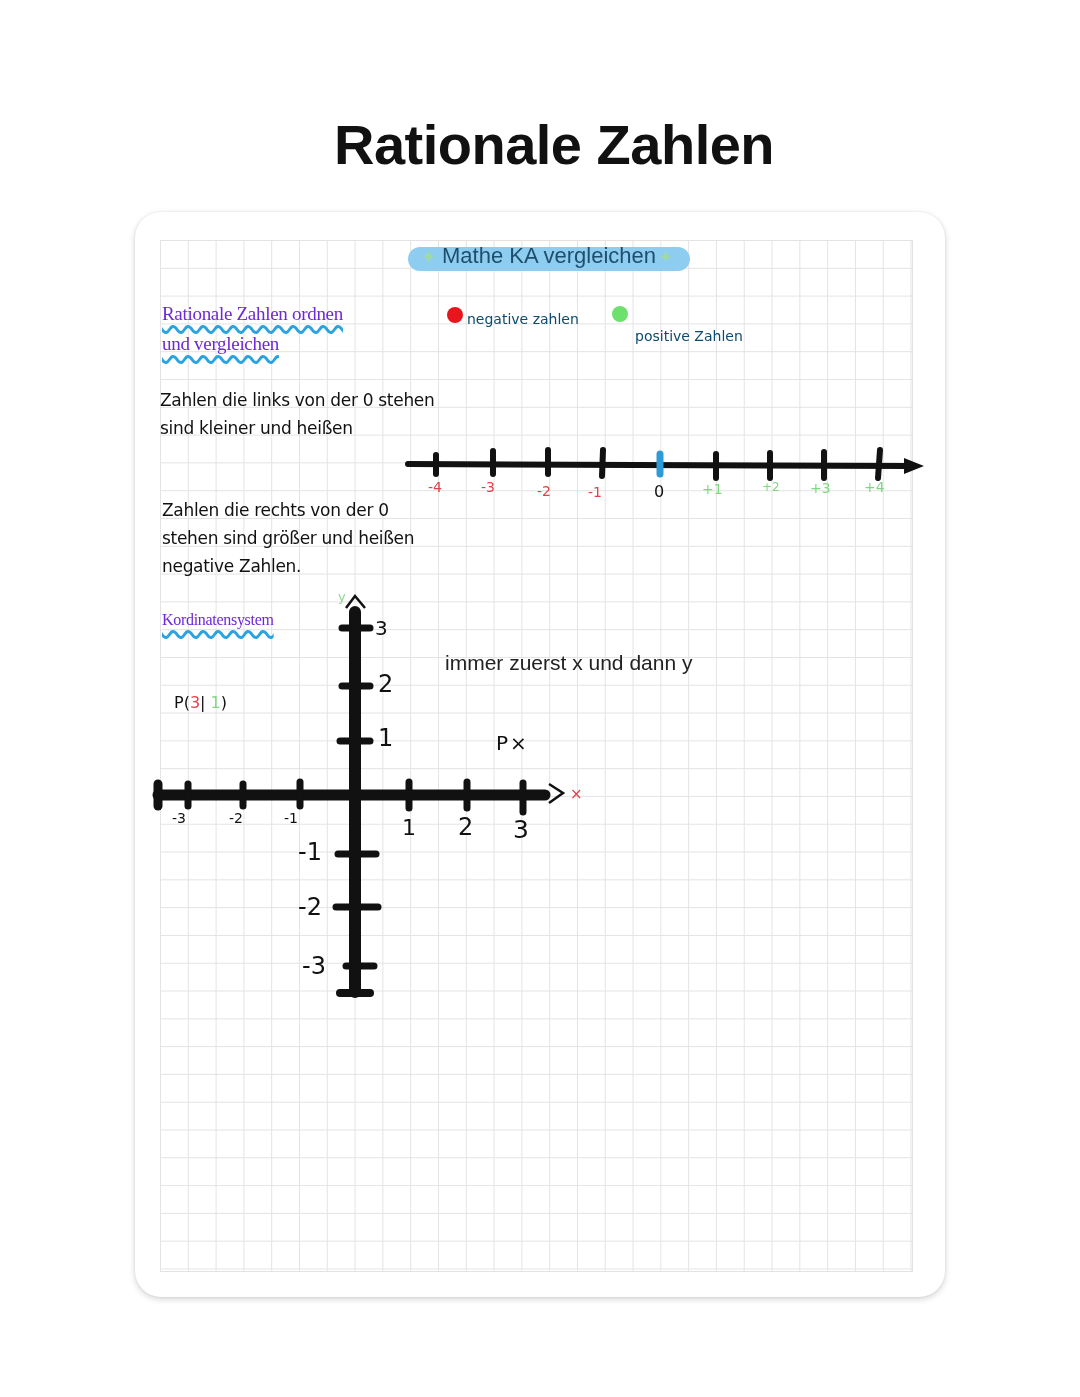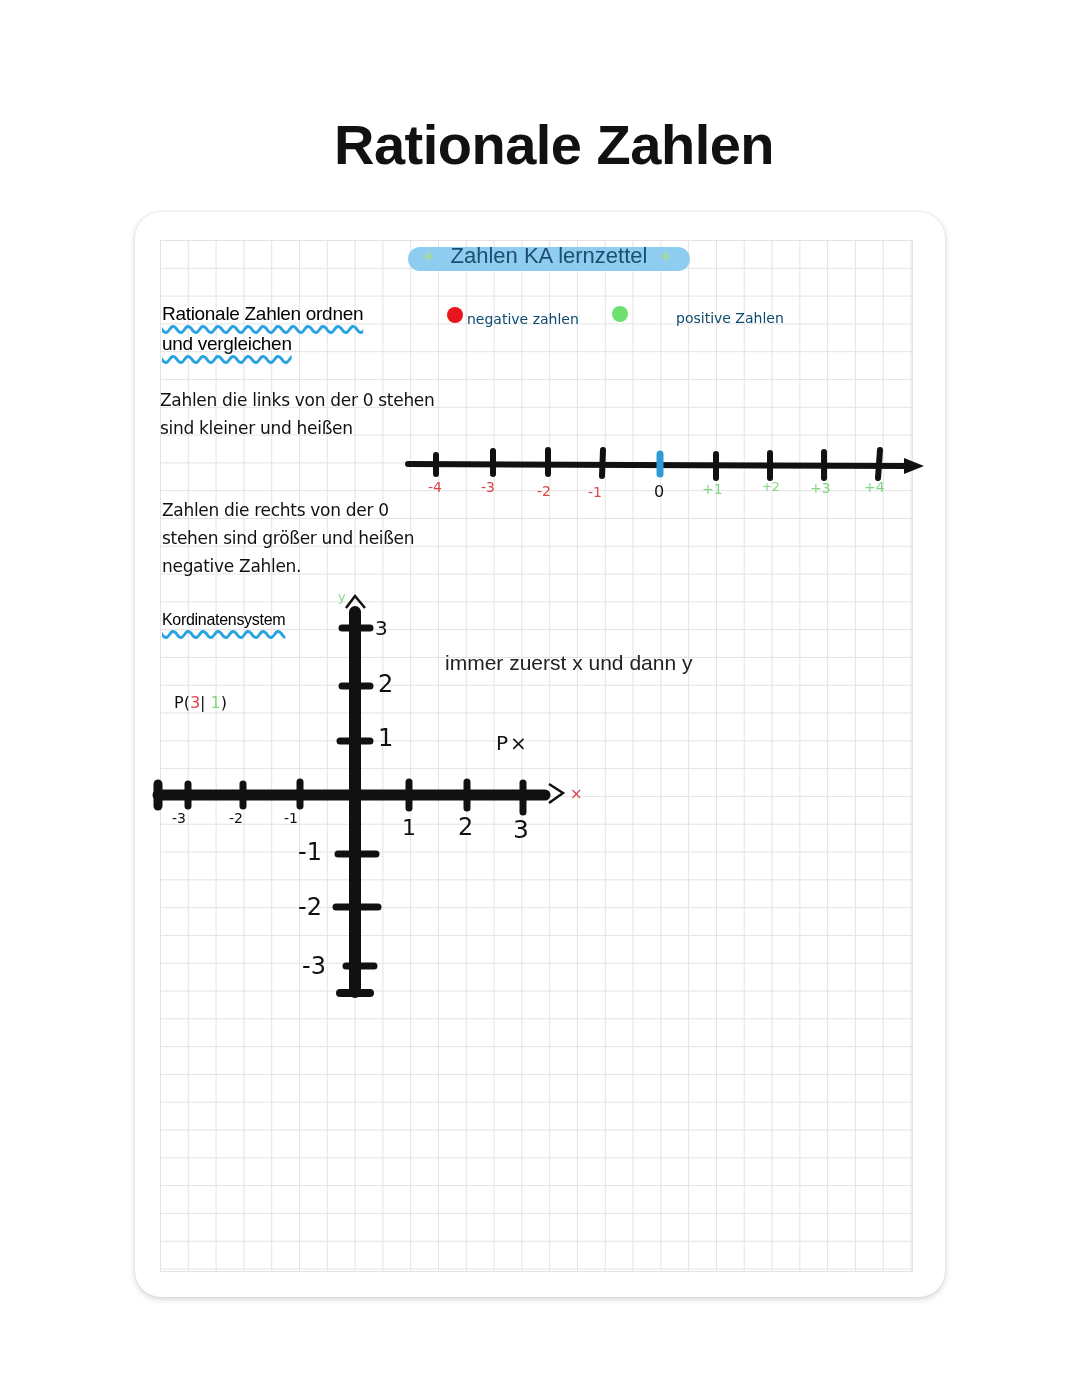--- a/index.html
+++ b/index.html
@@ -30,52 +30,52 @@
   .banner {
     position: absolute; left: 408px; top: 247px; width: 282px; height: 24px;
     background: #8fcdf0; border-radius: 12px;
   }
   .banner-text {
     position: absolute; left: 408px; top: 243px; width: 282px; text-align: center;
     font-size: 22px; color: #1d4e6e; font-family: "Liberation Sans", sans-serif;
   }
   .sparkle { position: absolute; color: #9fd9a8; font-size: 18px; }
   .heading {
-    position: absolute; font-family: Liberation Sans, sans-serif; font-size: 19px;
-    color: #000000; letter-spacing: -0.3px;
+    position: absolute; font-family: Liberation Serif, serif; font-size: 19px;
+    color: #6d28d9; letter-spacing: -0.3px;
     text-decoration: underline wavy #2aa3e0; text-decoration-thickness: 3px;
     text-underline-offset: 5px;
   }
   .legend-dot { position: absolute; width: 16px; height: 16px; border-radius: 50%; }
   .legend-text { position: absolute; font-size: 14px; font-family: "DejaVu Sans", sans-serif; color: #0c4a6e; }
   .para { position: absolute; font-size: 17px; line-height: 28px; font-family: "DejaVu Sans", sans-serif; color: #111; letter-spacing: -0.3px; }
   .typed { position: absolute; font-size: 21px; color: #222; font-family: "Liberation Sans", sans-serif; margin-top: 33px; }
   svg { position: absolute; left: 0; top: 0; overflow: visible; }
 </style>
 </head>
 <body>
 
 <div class="page-title">Rationale Zahlen</div>
 
 <div class="card">
   <div class="grid"></div>
 </div>
 
 <div class="banner"></div>
-<div class="banner-text">Zahlen KA lernzettel</div>
+<div class="banner-text">Mathe KA vergleichen</div>
 <span class="sparkle" style="left:421px;top:246px;">✦</span>
 <span class="sparkle" style="left:658px;top:246px;">✦</span>
 
 <div class="heading" style="left:162px;top:303px;">Rationale Zahlen ordnen</div>
 <div class="heading" style="left:162px;top:333px;">und vergleichen</div>
 
 <div class="legend-dot" style="left:447px;top:307px;background:#e8161c;"></div>
 <div class="legend-text" style="left:467px;top:311px;">negative   zahlen</div>
 <div class="legend-dot" style="left:612px;top:306px;background:#6ee06e;"></div>
-<div class="legend-text" style="left:635px;top:310px;margin-left:41px;">positive Zahlen</div>
+<div class="legend-text" style="left:635px;top:328px;">positive Zahlen</div>
 
 <div class="para" style="left:160px;top:386px;">
   <div>Zahlen die links von der 0 stehen</div>
   <div>sind kleiner und heißen</div>
 </div>
 <div class="para" style="left:162px;top:496px;">
   <div>Zahlen die rechts von der 0</div>
   <div>stehen sind größer und heißen</div>
   <div>negative Zahlen.</div>
 </div>

